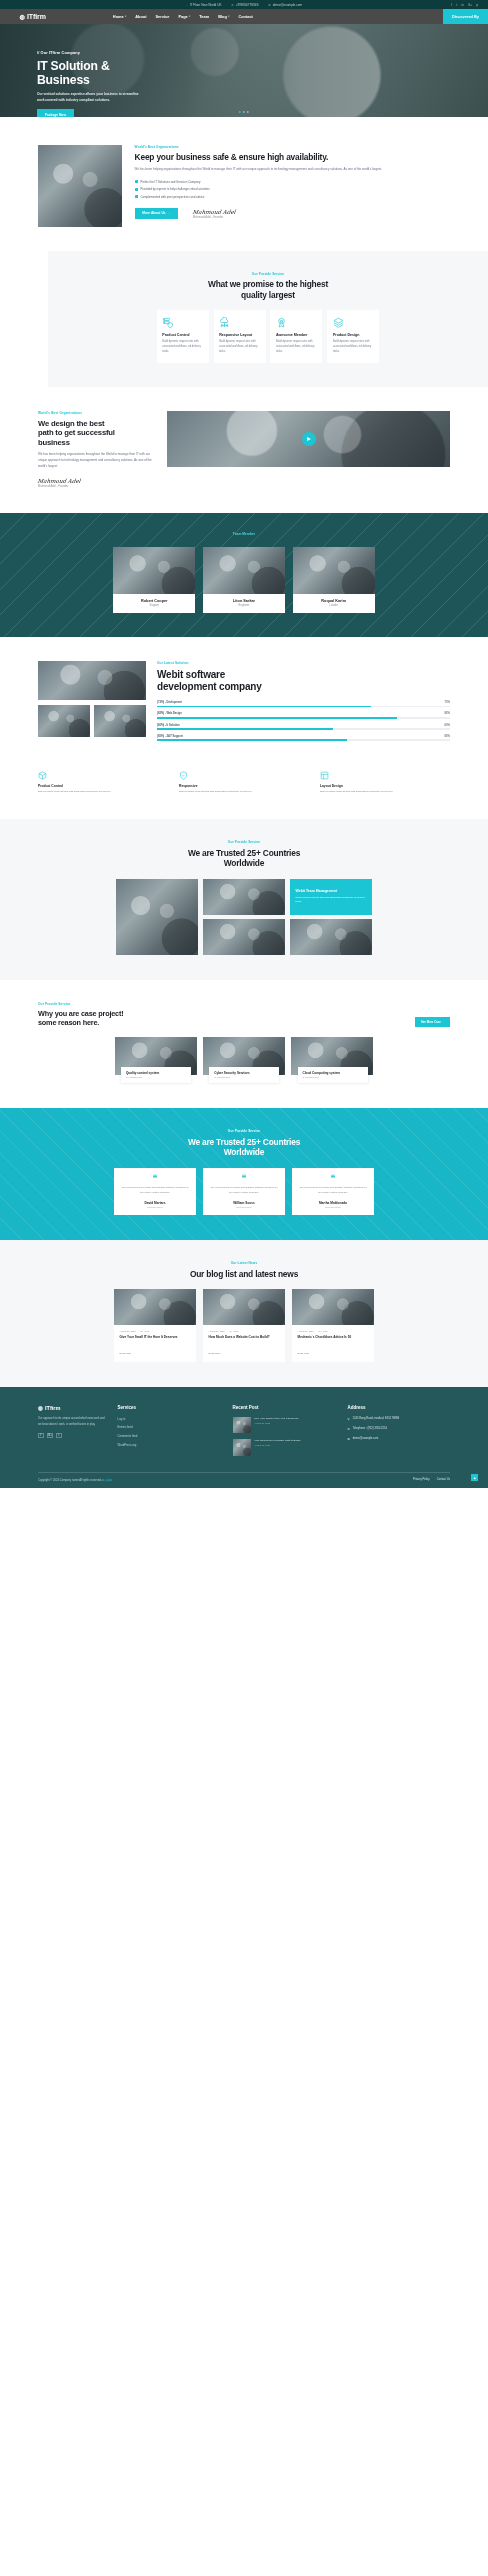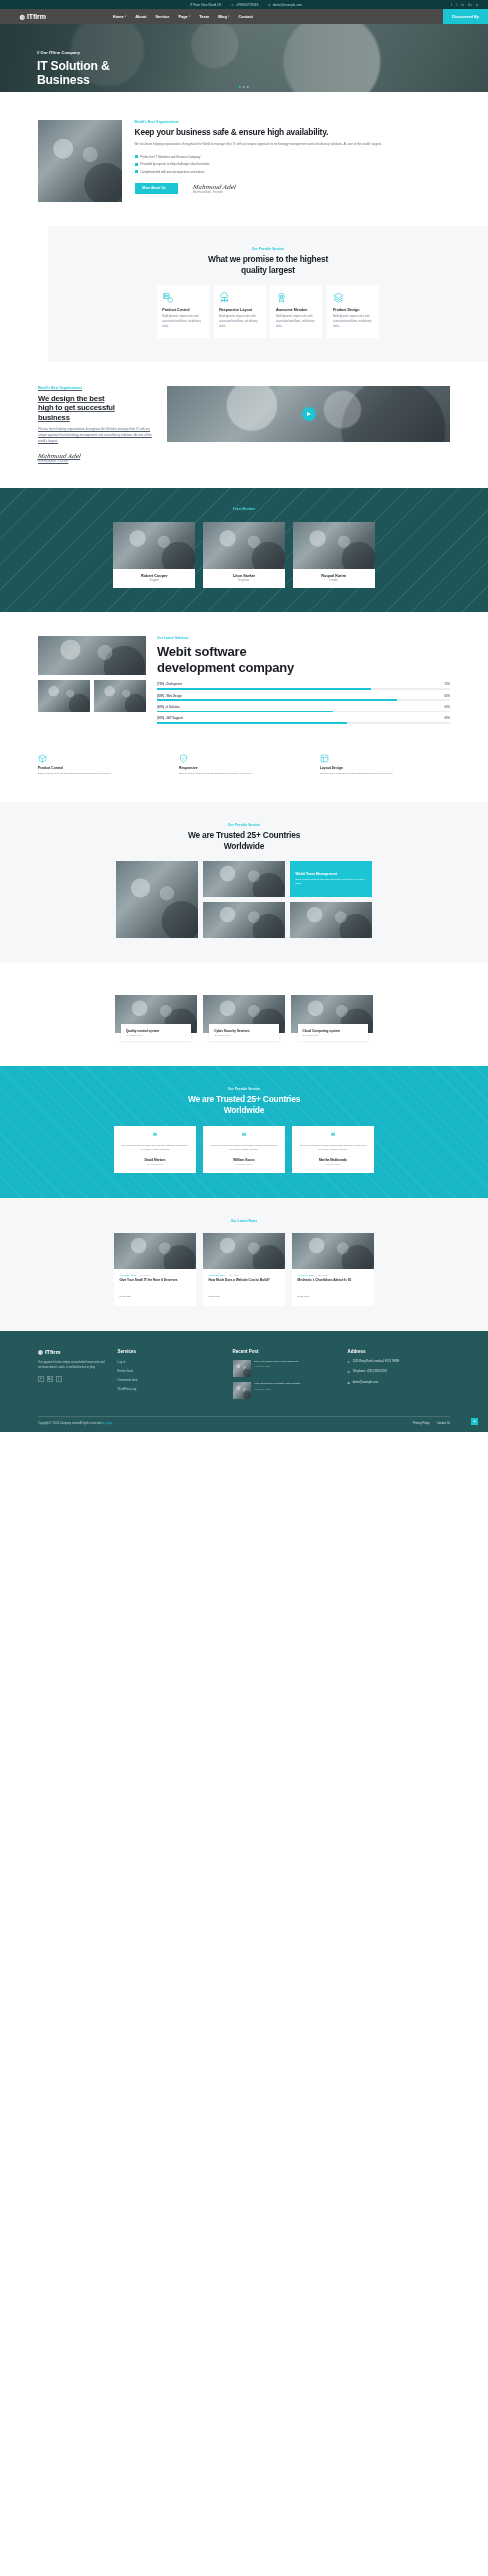--- a/index.html
+++ b/index.html
@@ -30,21 +30,21 @@
   .brand .logo-mark { font-size:6.3px; color:#fff; }
   .navlinks { display:flex; align-items:center; gap:9px; margin-left:67px; }
   .navlinks a { color:#fff; font-size:3.9px; font-weight:bold; text-decoration:none; display:flex; align-items:center; gap:1.4px;}
   .navlinks a .caret { font-size:2.4px; opacity:.8; }
   .nav-cta {
     position:absolute; right:0; top:0; height:14.6px; background:#1bc5d4; color:#fff;
     display:flex; align-items:center; padding:0 9px; font-size:3.9px; font-weight:bold;
   }
 
   
-  .hero { position:relative; height:68px; overflow:hidden; background:#0c4a6e; }
+  .hero { position:relative; height:93px; overflow:hidden; background:#0c4a6e; }
   .hero .photo {
     position:absolute; inset:0;
     background:
       radial-gradient(circle at 22% 38%, #cfd9d6 0 9%, transparent 10%),
       radial-gradient(circle at 44% 30%, #d9e0dc 0 8%, transparent 9%),
       radial-gradient(circle at 68% 55%, #b9c7c4 0 14%, transparent 15%),
       linear-gradient(115deg,#4e6d6e 0%,#7d9a97 25%,#a8bbb7 45%,#5e7f80 70%,#33504f 100%);
     filter:saturate(.55);
   }
   .hero .photo:after {
@@ -96,21 +96,21 @@
   .services { background:#f6f7f9; padding:21px 16px 24px;margin-left:48px;}
   .svc-grid { display:flex; gap:4.9px; justify-content:center; margin-top:9.8px; }
   .svc-card { width:52px; background:#fff; padding:7px 5.6px 8.4px; }
   .svc-card.alt { background:#fff; }
   .svc-icon { width:11px; height:11px; margin-bottom:4.9px; }
   .svc-card h4 { font-size:3.6px; color:#1a1d23; font-weight:bold; line-height:1.3; margin-bottom:2.8px;}
   .svc-card p { font-size:2.6px; line-height:1.85; color:#7a8494; }
 
   
   .design { display:flex; gap:14px; padding:24px 38px 25px; background:#fff; align-items:flex-start;}
-  .design .txt { width:115px;text-decoration:underline; }
+  .design .txt { width:115px; }
   .design h2.big { margin:3.5px 0 4.9px; font-size:7.7px;}
   .design .vid { flex:1; height:56px; position:relative; }
   .play {
     position:absolute; left:50%; top:50%; transform:translate(-50%,-50%);
     width:14px; height:14px; border-radius:50%; background:#1bc5d4;
     display:flex; align-items:center; justify-content:center;
   }
   .play:after{ content:""; border-left:4.2px solid #fff; border-top:2.8px solid transparent; border-bottom:2.8px solid transparent; margin-left:1.4px;}
 
   
@@ -131,21 +131,21 @@
   .member .ph { height:47px; }
   .member .mbody { padding:4.9px 0 6.3px; text-align:center; }
   .member h5 { font-size:3.8px; color:#1a1d23; font-weight:bold;}
   .member span { font-size:2.7px; color:#8a93a0; display:block; margin-top:1.4px;}
 
   
   .skills { display:flex; gap:11px; padding:24px 38px 25px; background:#fff;}
   .skills .gal { width:108px; display:grid; grid-template-columns:1fr 1fr; grid-template-rows:39px 32px; gap:4.2px;}
   .skills .gal .ph.span2 { grid-column:1 / span 2; }
   .skills .txt { flex:1; }
-  .skills h2.big { margin:3.5px 0 7px; font-size:13px; }
+  .skills h2.big { margin:3.5px 0 7px; font-size:10px; }
   .bar-row { margin-bottom:4.9px; }
   .bar-top { display:flex; justify-content:space-between; font-size:2.7px; color:#4a5568; font-weight:bold; margin-bottom:1.7px;}
   .bar-track { height:1.7px; background:#eceef1; position:relative; }
   .bar-fill { height:100%; background:#1bc5d4; }
   .bar-top .pct { color:#6b7280; }
 
   .feat3 { display:flex; gap:11px; padding:0 38px 25px; background:#fff;}
   .feat { width:100%; }
   .feat .fi { width:9px; height:9px; margin-bottom:3.5px;}
   .feat h5 { font-size:3.3px; color:#1a1d23; font-weight:bold; margin-bottom:2.1px;}
@@ -381,21 +381,21 @@
         <p>Build dynamic request ates with associated workflows, nd delivery tasks.</p>
       </div>
     </div>
   </div>
 
   <div class="design">
     <div class="txt">
       <div class="kick">World's Best Organizations</div>
       <h2 class="big">
         <span>We design the best</span><br>
-        <span>high to get successful</span><br>
+        <span>path to get successful</span><br>
         <span>business</span>
       </h2>
       <p class="lead">We has been helping organizations throughout the World to manage their IT with our unique approach to technology management and consultancy solutions. As one of the world's largest.</p>
       <div style="margin-top:7.7px">
         <div class="sig">Mahmoud Adel</div>
         <div class="sig-name">Mahmoud Adel - Founder</div>
       </div>
     </div>
     <div class="vid ph">
       <div class="play"></div>
@@ -520,20 +520,30 @@
       <div class="tr-tile accent">
         <h6>Webit Team Management</h6>
         <p>Build dynamic request ates with associated workflows, nd delivery tasks.</p>
       </div>
       <div class="ph tr-tile"></div>
       <div class="ph tr-tile"></div>
     </div>
   </div>
 
   <div class="cases">
+    <div class="case-head">
+      <div>
+        <div class="kick">Our Provide Service</div>
+        <h2 class="big" style="margin-top:2.8px">
+          <span>Why you are case project!</span><br>
+          <span>some reason here.</span>
+        </h2>
+      </div>
+      <div class="btn-sm">See More Case  →</div>
+    </div>
     <div class="case-grid">
       <div class="case">
         <div class="ph"></div>
         <div class="cap">
           <h5>Quality control system</h5>
           <span>IT Management</span>
         </div>
       </div>
       <div class="case">
         <div class="ph"></div>
@@ -575,20 +585,21 @@
         <div class="q">❝</div>
         <p>The development of reliable and scalable software solutions for any single-vertical company.</p>
         <h5>Martha Maldonado</h5>
         <span>Web Developer</span>
       </div>
     </div>
   </div>
 
   <div class="blog">
     <div class="kick kick-c">Our Latest News</div>
+    <h2 class="big center" style="margin-top:3.5px">Our blog list and latest news</h2>
     <div class="blog-grid">
       <div class="post">
         <div class="ph"></div>
         <div class="pbody">
           <div class="meta">
               <b>August 31, 2023</b>
               <span>By Admin</span>
             </div>
           <h5>Give Your Small IT the Horn It Deserves</h5>
           <span class="readmore">Read More</span>

